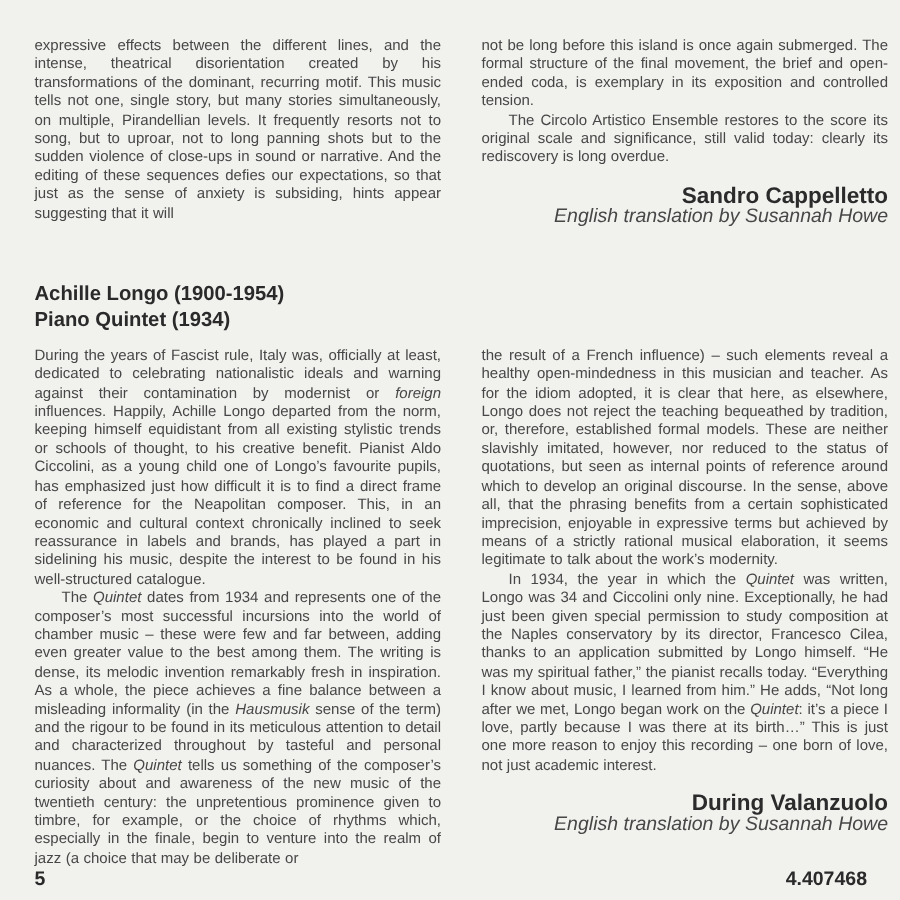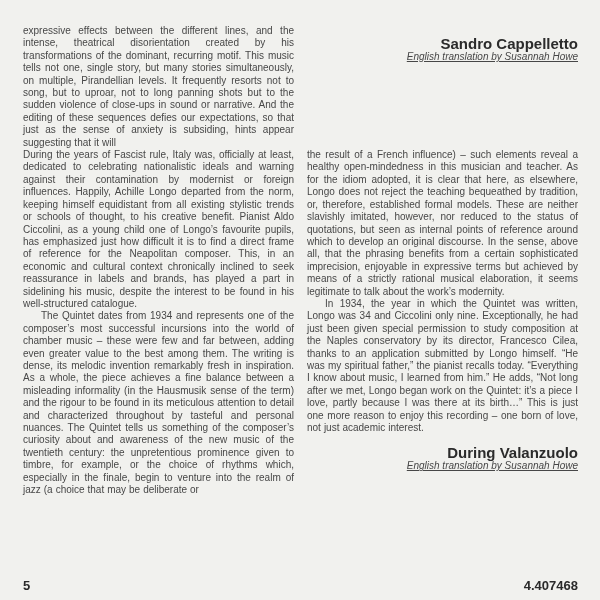--- a/index.html
+++ b/index.html
@@ -8,44 +8,43 @@
     width: 600px;
     height: 600px;
     margin: 0 auto;
     background: #f1f1ee;
     box-sizing: border-box;
     padding: 25px 22px 0 23px;
     font-family: "Liberation Sans", sans-serif;
     color: #474747;
     overflow: hidden;
   }
-  .columns { display: flex; gap: 13px; }
+  .columns { display: flex; gap: 27px; }
   .col { width: 271px; flex: 0 0 271px; }
   .body-para {
     margin: 0;
     font-size: 10px;
     line-height: 12.4px;
     text-align: justify;
     word-spacing: 0.2px;
   }
   .body-para.indent { text-indent: 18px; }
-  .it { }
+  .it { font-style: italic; }
   .signature { text-align: right; margin-top: 12px; }
   .sig-author {
     font-weight: bold;
     font-size: 15px;
     line-height: 13px;
     color: #2b2b2b;
   }
   .sig-translation {
     font-style: italic;
-    font-size: 10px;
+    font-size: 13px;
     line-height: 13px;
     color: #474747;
-    text-decoration: underline;
   }
   .article-heading {
     margin: 37px 0 11px 0;
     font-weight: bold;
     font-size: 13.5px;
     line-height: 17px;
     color: #2a2a2a;
   }
   .article-heading div { white-space: nowrap; }
   .footer {
@@ -65,28 +64,34 @@
 <body>
 
 <div class="page">
 
   <div class="columns">
     <div class="col">
         <p class="body-para"><span>expressive effects between the different lines, and the intense, theatrical disorientation created by his transformations of the dominant, recurring motif. This music tells not one, single story, but many stories simultaneously, on multiple, Pirandellian levels. It frequently resorts not to song, but to uproar, not to long panning shots but to the sudden violence of close-ups in sound or narrative. And the editing of these sequences defies our expectations, so that just as the sense of anxiety is subsiding, hints appear suggesting that it will</span></p>
       </div>
     <div class="col">
       <div>
+          <p class="body-para"><span>not be long before this island is once again submerged. The formal structure of the final movement, the brief and open-ended coda, is exemplary in its exposition and controlled tension.</span></p>
+          <p class="body-para indent"><span>The Circolo Artistico Ensemble restores to the score its original scale and significance, still valid today: clearly its rediscovery is long overdue.</span></p>
         </div>
       <div class="signature">
         <div class="sig-author">Sandro Cappelletto</div>
         <div class="sig-translation">English translation by Susannah Howe</div>
       </div>
     </div>
   </div>
 
+  <div class="article-heading">
+    <div>Achille Longo (1900-1954)</div>
+    <div>Piano Quintet (1934)</div>
+  </div>
 
   <div class="columns">
     <div class="col">
         <p class="body-para"><span>During the years of Fascist rule, Italy was, officially at least, dedicated to celebrating nationalistic ideals and warning against their contamination by modernist or </span><span class="it">foreign</span><span> influences. Happily, Achille Longo departed from the norm, keeping himself equidistant from all existing stylistic trends or schools of thought, to his creative benefit. Pianist Aldo Ciccolini, as a young child one of Longo’s favourite pupils, has emphasized just how difficult it is to find a direct frame of reference for the Neapolitan composer. This, in an economic and cultural context chronically inclined to seek reassurance in labels and brands, has played a part in sidelining his music, despite the interest to be found in his well-structured catalogue.</span></p>
         <p class="body-para indent"><span>The </span><span class="it">Quintet</span><span> dates from 1934 and represents one of the composer’s most successful incursions into the world of chamber music – these were few and far between, adding even greater value to the best among them. The writing is dense, its melodic invention remarkably fresh in inspiration. As a whole, the piece achieves a fine balance between a misleading informality (in the </span><span class="it">Hausmusik</span><span> sense of the term) and the rigour to be found in its meticulous attention to detail and characterized throughout by tasteful and personal nuances. The </span><span class="it">Quintet</span><span> tells us something of the composer’s curiosity about and awareness of the new music of the twentieth century: the unpretentious prominence given to timbre, for example, or the choice of rhythms which, especially in the finale, begin to venture into the realm of jazz (a choice that may be deliberate or</span></p>
       </div>
     <div class="col">
       <div>
           <p class="body-para"><span>the result of a French influence) – such elements reveal a healthy open-mindedness in this musician and teacher. As for the idiom adopted, it is clear that here, as elsewhere, Longo does not reject the teaching bequeathed by tradition, or, therefore, established formal models. These are neither slavishly imitated, however, nor reduced to the status of quotations, but seen as internal points of reference around which to develop an original discourse. In the sense, above all, that the phrasing benefits from a certain sophisticated imprecision, enjoyable in expressive terms but achieved by means of a strictly rational musical elaboration, it seems legitimate to talk about the work’s modernity.</span></p>
           <p class="body-para indent"><span>In 1934, the year in which the </span><span class="it">Quintet</span><span> was written, Longo was 34 and Ciccolini only nine. Exceptionally, he had just been given special permission to study composition at the Naples conservatory by its director, Francesco Cilea, thanks to an application submitted by Longo himself. “He was my spiritual father,” the pianist recalls today. “Everything I know about music, I learned from him.” He adds, “Not long after we met, Longo began work on the </span><span class="it">Quintet</span><span>: it’s a piece I love, partly because I was there at its birth…” This is just one more reason to enjoy this recording – one born of love, not just academic interest.</span></p>

